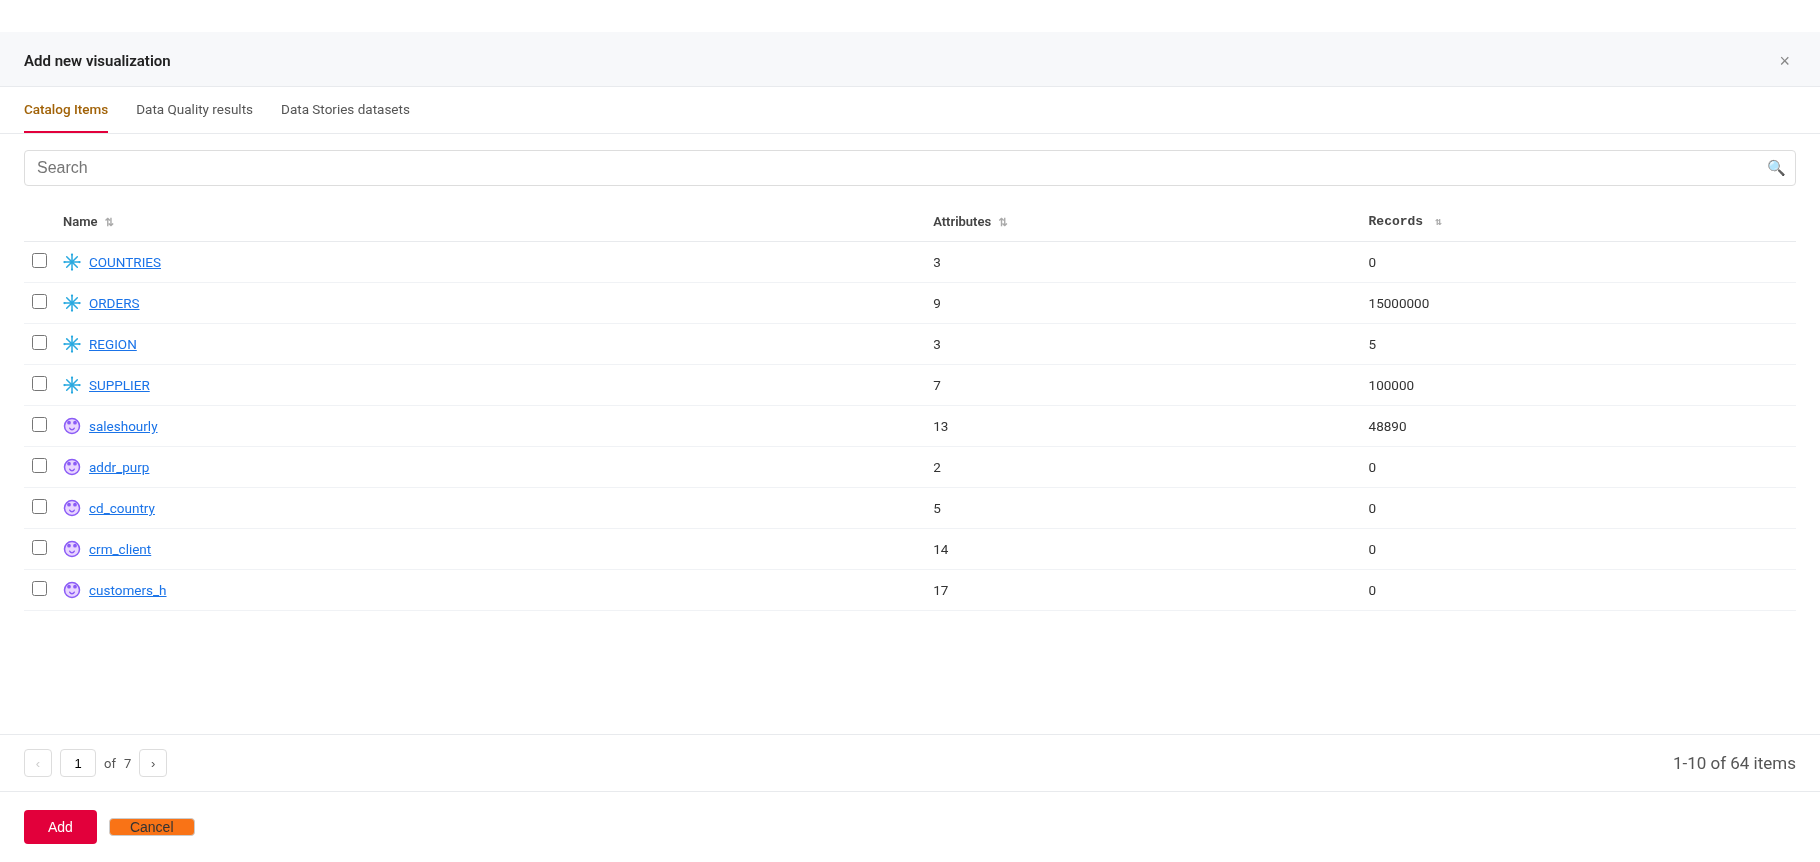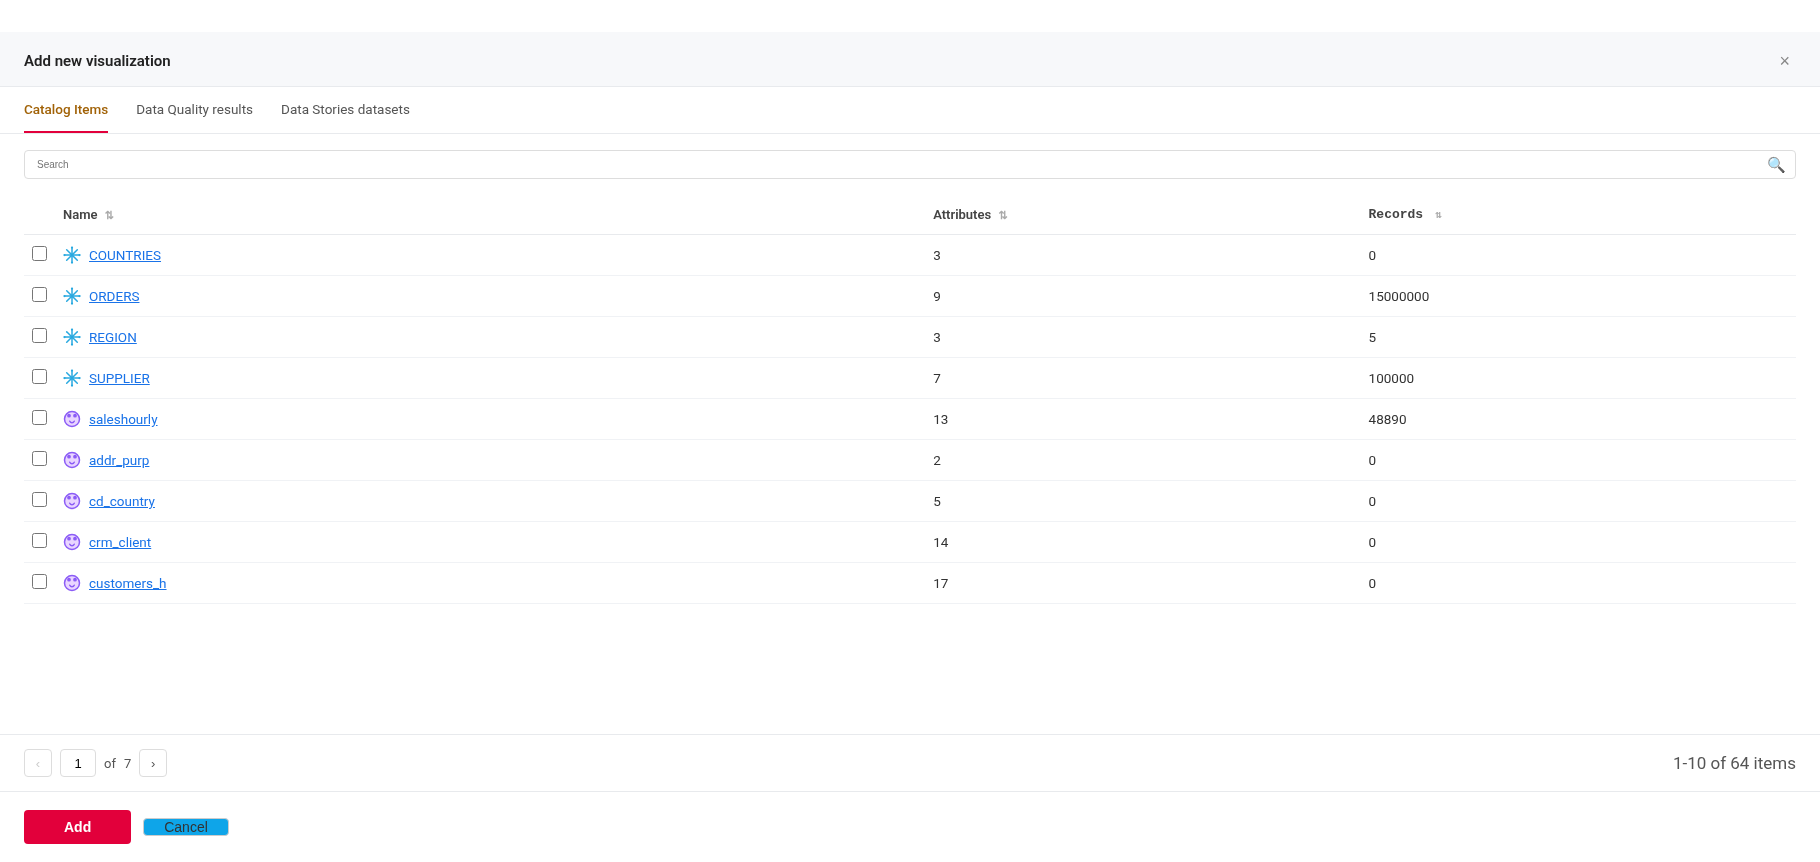--- a/index.html
+++ b/index.html
@@ -66,21 +66,21 @@
     }
     .search-input-wrapper {
       position: relative;
       width: 100%;
     }
     .search-input {
       width: 100%;
       padding: 8px 36px 8px 12px;
       border: 1px solid #ddd;
       border-radius: 4px;
-      font-size: 10px;
+      font-size: 16px;
       color: #333;
       outline: none;
     }
     .search-icon {
       position: absolute;
       right: 10px;
       top: 50%;
       transform: translateY(-50%);
       color: #aaa;
       font-size: 15px;
@@ -191,27 +191,27 @@
       gap: 12px;
       padding: 18px 24px;
       border-top: 1px solid #e8eaed;
       background: #fff;
     }
     .btn-add {
       background: #e2003b;
       color: #fff;
       border: none;
       border-radius: 4px;
-      padding: 9px 40px;
+      padding: 9px 24px;
       font-size: 14px;
-      font-weight: 700;
+      font-weight: 400;
       cursor: pointer;
     }
     .btn-cancel {
-      background: #0ea5e9;
+      background: #f97316;
       color: #333;
       border: 1px solid #ccc;
       border-radius: 4px;
       padding: 0 20px;
       font-size: 14px;
       cursor: pointer;
     }
   </style>
 </head>
 <body>

